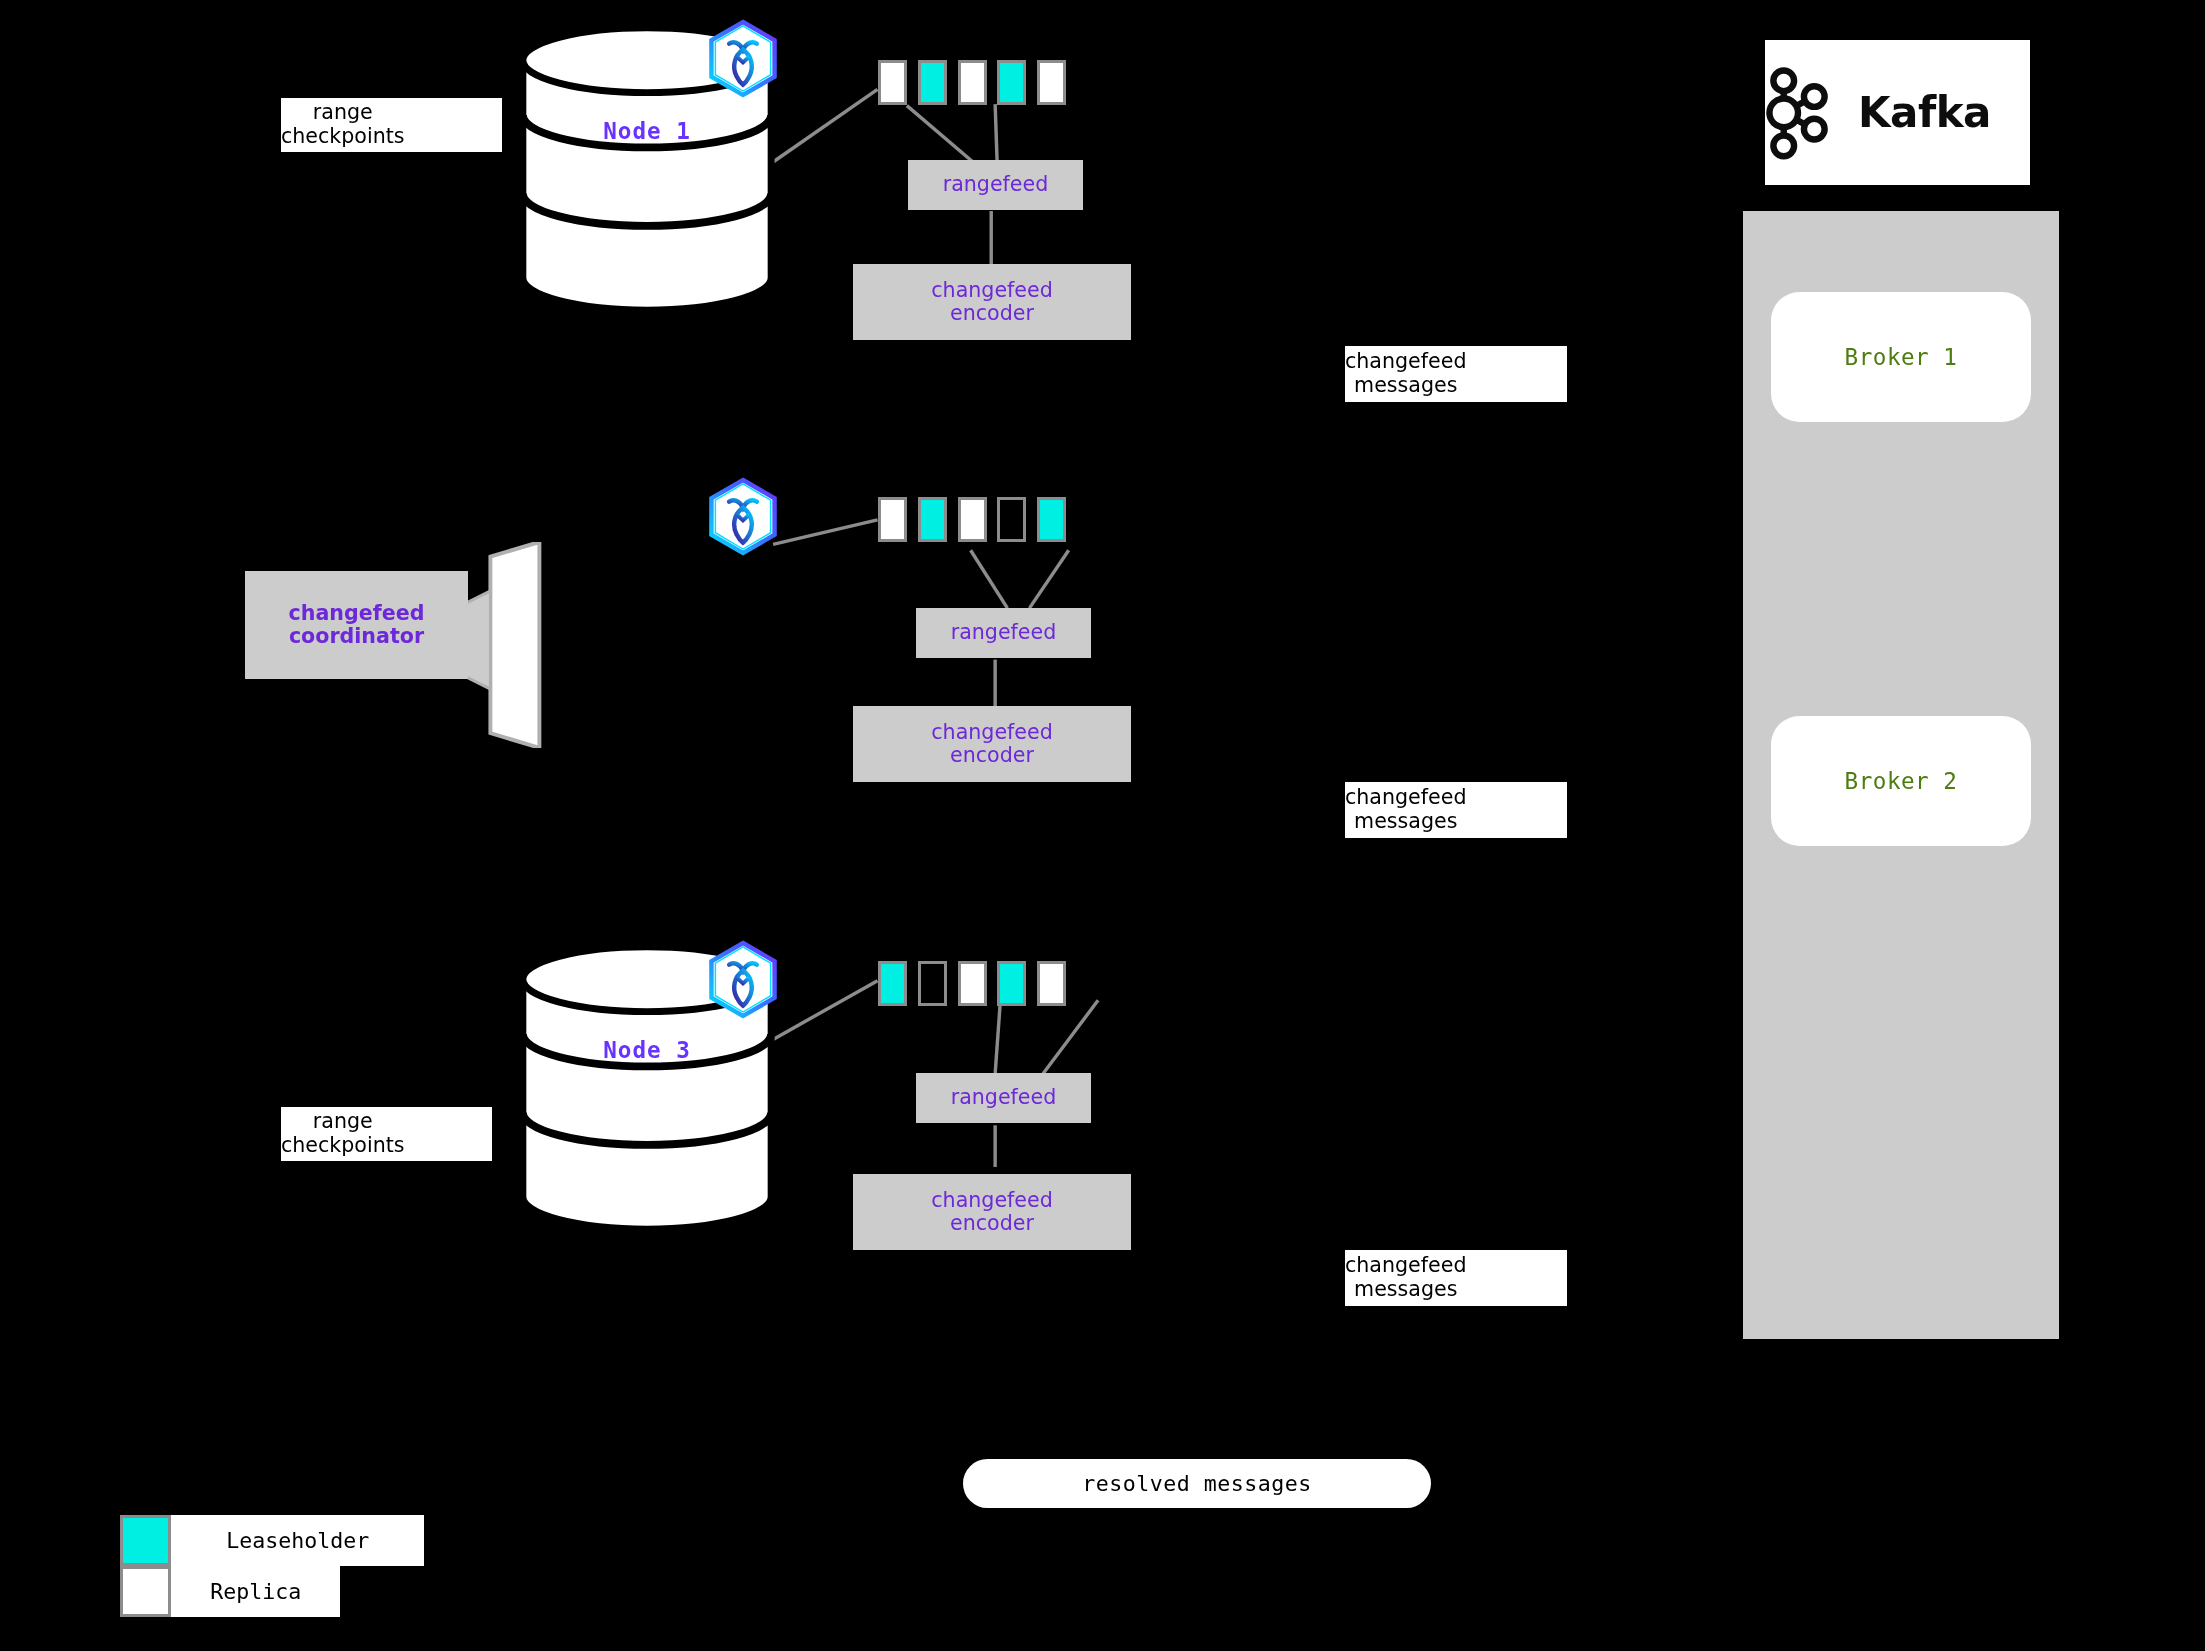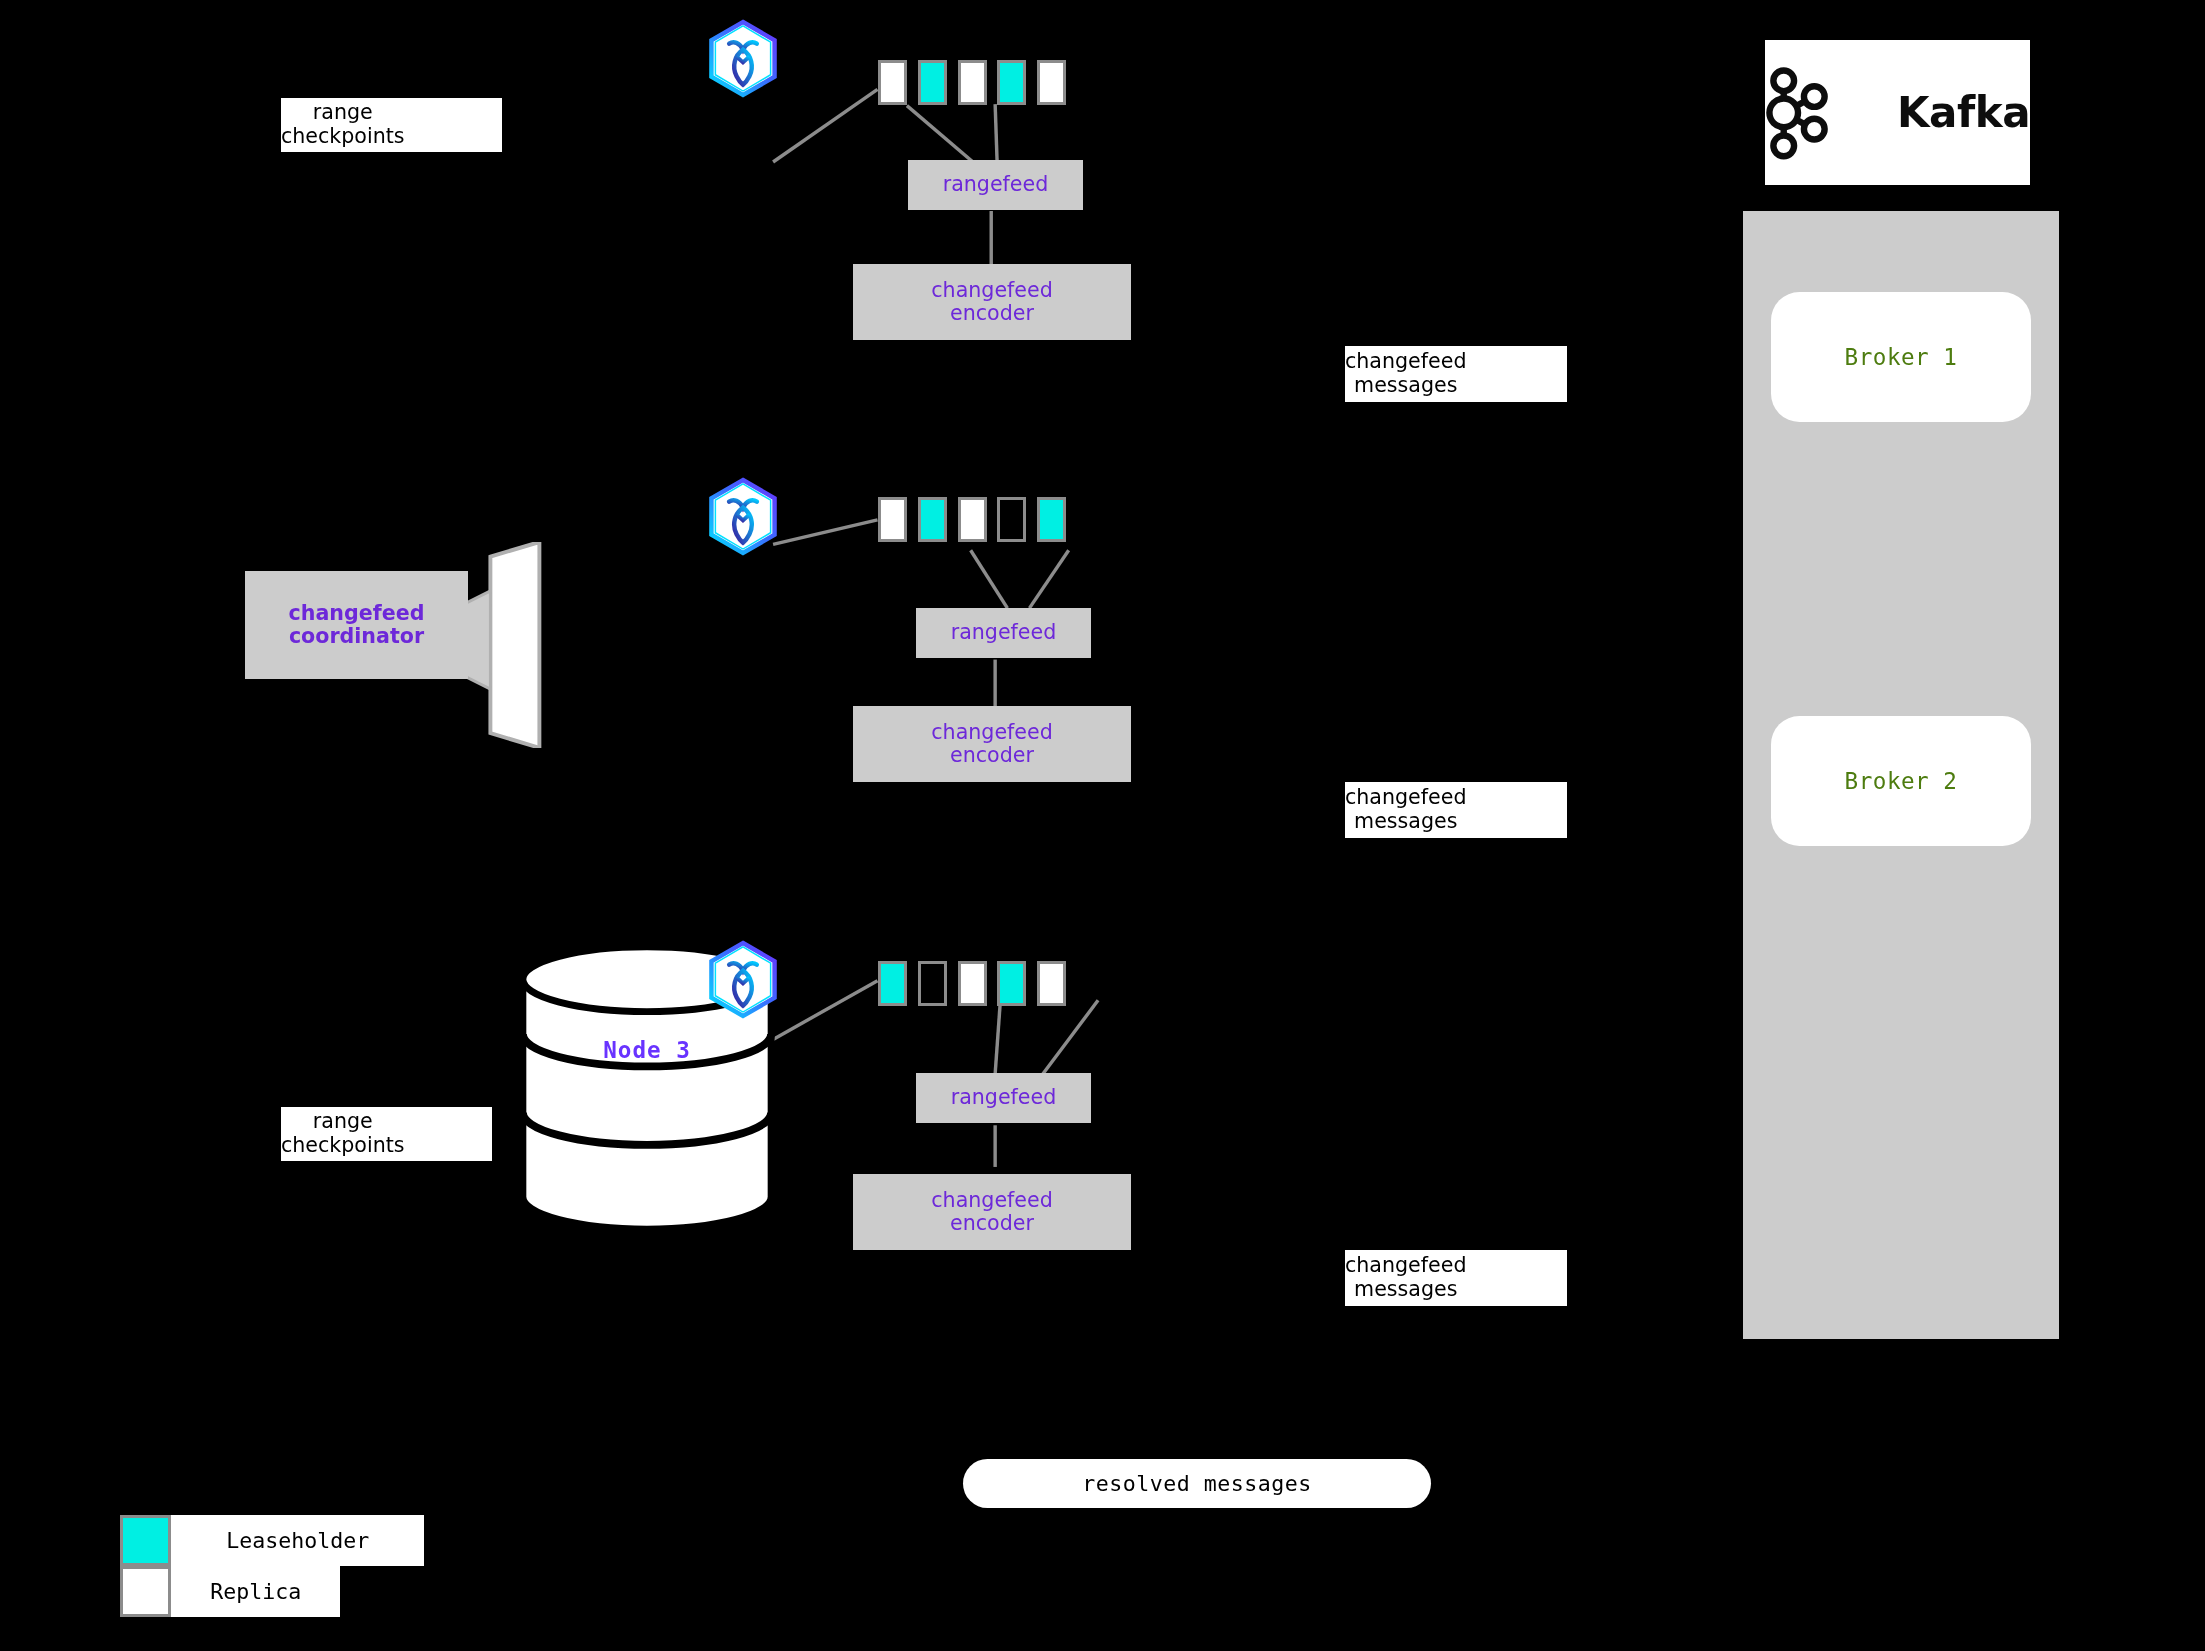--- a/index.html
+++ b/index.html
@@ -46,21 +46,21 @@
   .white-box{
     position:absolute;background:#ffffff;color:#000;
     display:flex;align-items:center;justify-content:flex-start;text-align:center;
     font-family:"DejaVu Sans", sans-serif;font-size:20.6px;line-height:1.15;
     overflow:hidden;
   }
 
   
   .kafka-logo-box{
     position:absolute;background:#fff;display:flex;align-items:center;
-    justify-content:space-between;gap:24px;
+    justify-content:flex-start;gap:24px;
   }
   .kafka-word{
     font-family:"DejaVu Sans", sans-serif;font-weight:bold;
     font-size:42px;color:#0d0d0d;letter-spacing:-0.5px;
   }
   .kafka-panel{position:absolute;background:#cccccc;}
   .broker{
     position:absolute;background:#ffffff;border-radius:28.4px;
     display:flex;align-items:center;justify-content:center;
     font-family:"DejaVu Sans Mono", monospace;font-size:22.6px;color:#4d7c0f;
@@ -110,20 +110,29 @@
     <line x1="1577" y1="2120" x2="1790" y2="2000" stroke="#8c8c8c" stroke-width="7"></line>
     <line x1="2040" y1="2050" x2="2030" y2="2190" stroke="#8c8c8c" stroke-width="7"></line>
     <line x1="2240" y1="2040" x2="2120" y2="2200" stroke="#8c8c8c" stroke-width="7"></line>
     <line x1="2030" y1="2295" x2="2030" y2="2380" stroke="#8c8c8c" stroke-width="7"></line>
 
     <polygon points="4198,690 4160,672 4160,708" fill="#000000"></polygon>
     <polygon points="4198,1560 4160,1542 4160,1578" fill="#000000"></polygon>
     <polygon points="4198,2480 4160,2462 4160,2498" fill="#000000"></polygon>
   </svg>
 
+  <div class="cyl" style="left:517px;top:22px;">
+    <svg viewBox="0 0 530 600" preserveAspectRatio="none">
+      <path d="M12 78 L12 522 A253 66 0 0 0 518 522 L518 78 Z" fill="#ffffff" stroke="#000" stroke-width="14"></path>
+      <ellipse cx="265" cy="78" rx="253" ry="66" fill="#ffffff" stroke="#000" stroke-width="14"></ellipse>
+      <path d="M12 190 A253 66 0 0 0 518 190" fill="none" stroke="#000" stroke-width="16"></path>
+      <path d="M12 350 A253 66 0 0 0 518 350" fill="none" stroke="#000" stroke-width="16"></path>
+    </svg>
+    <div class="node-label">Node 1</div>
+  </div>
 
   <div class="crdb-logo" style="left:706px;top:18.6px;">
     <svg viewBox="0 0 150 160">
       <defs>
         <linearGradient id="hexg1" x1="0" y1="1" x2="1" y2="0">
           <stop offset="0%" stop-color="#00e1ff"></stop>
             <stop offset="55%" stop-color="#3a6bff"></stop>
             <stop offset="100%" stop-color="#6933ff"></stop>
         </linearGradient>
         <linearGradient id="bugg1" x1="0" y1="1" x2="1" y2="0">

